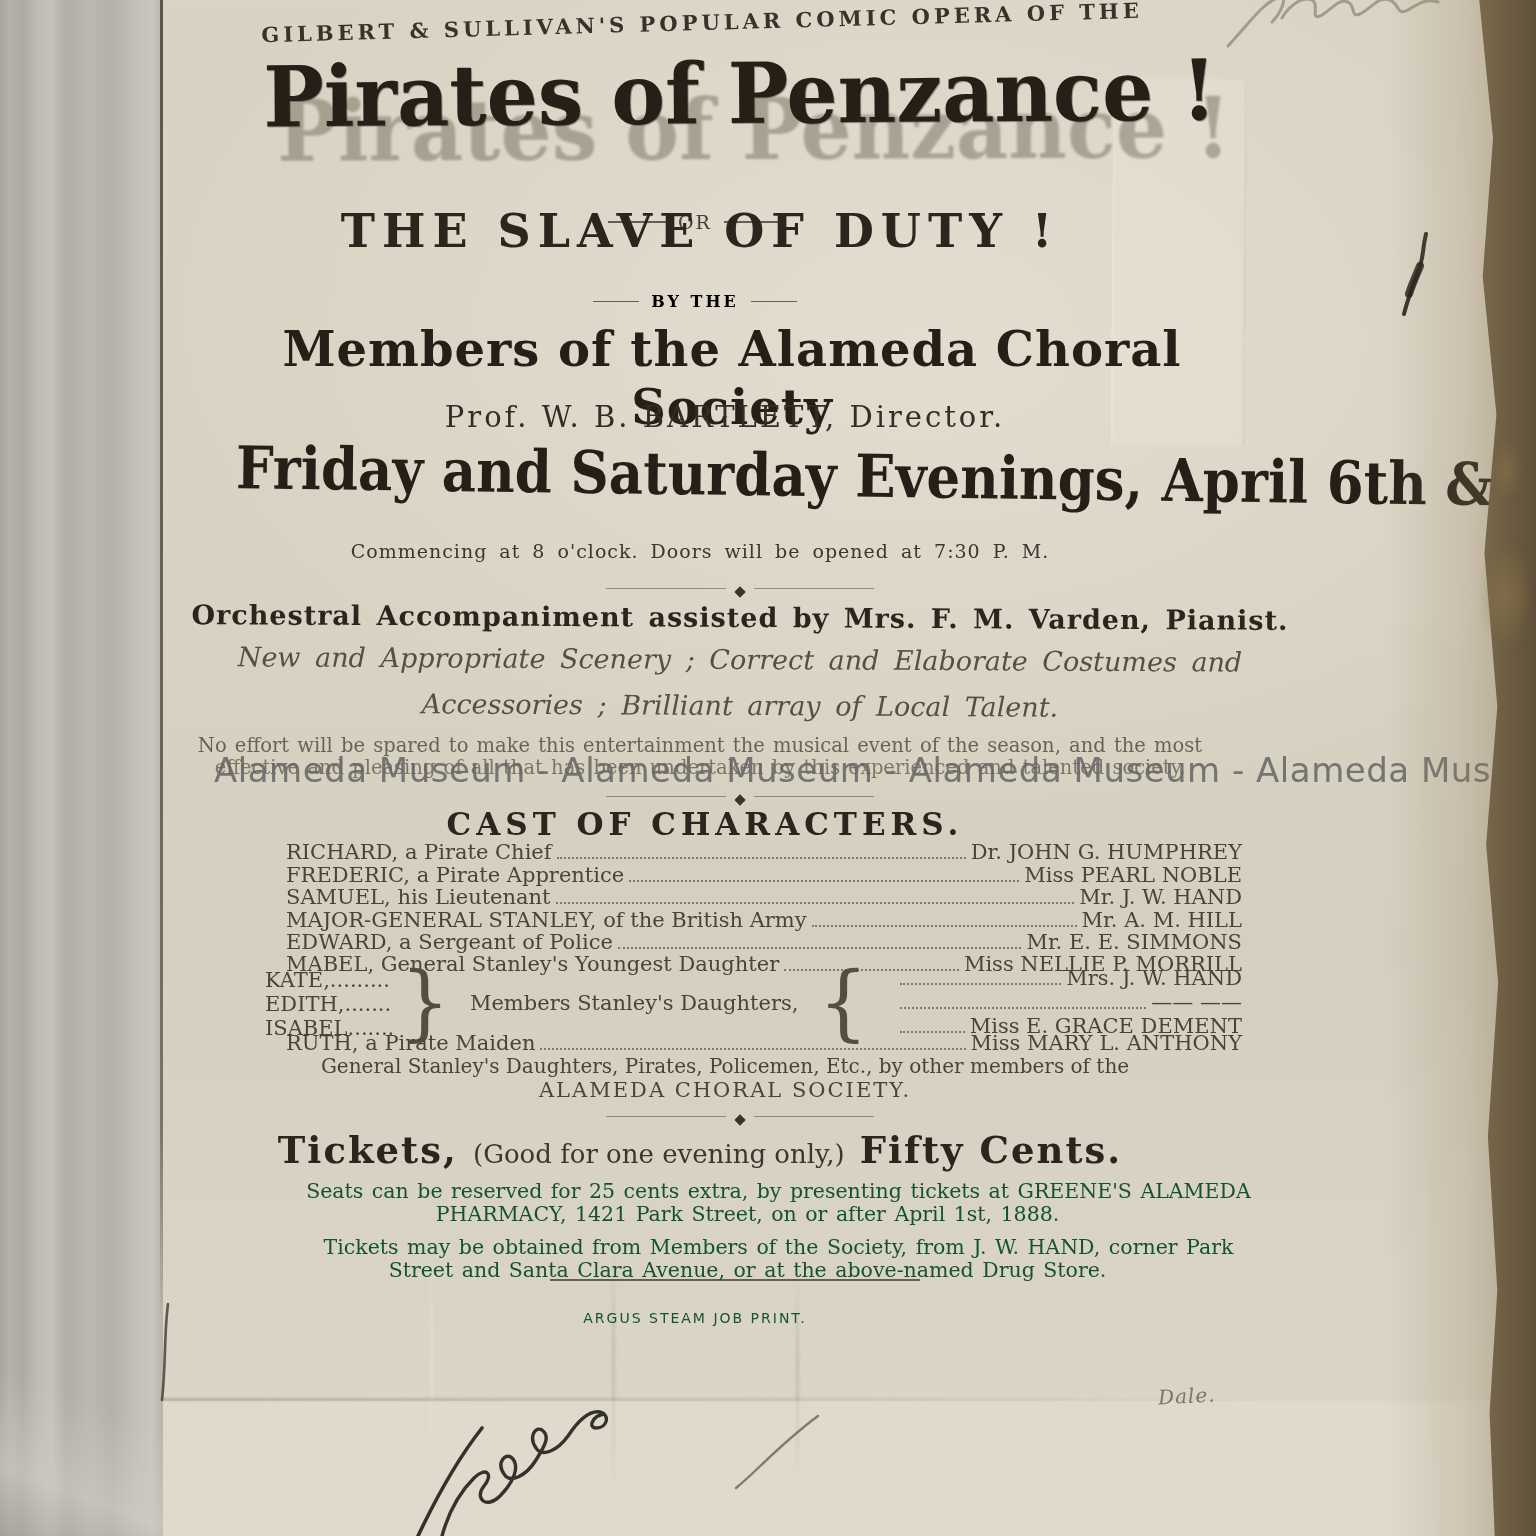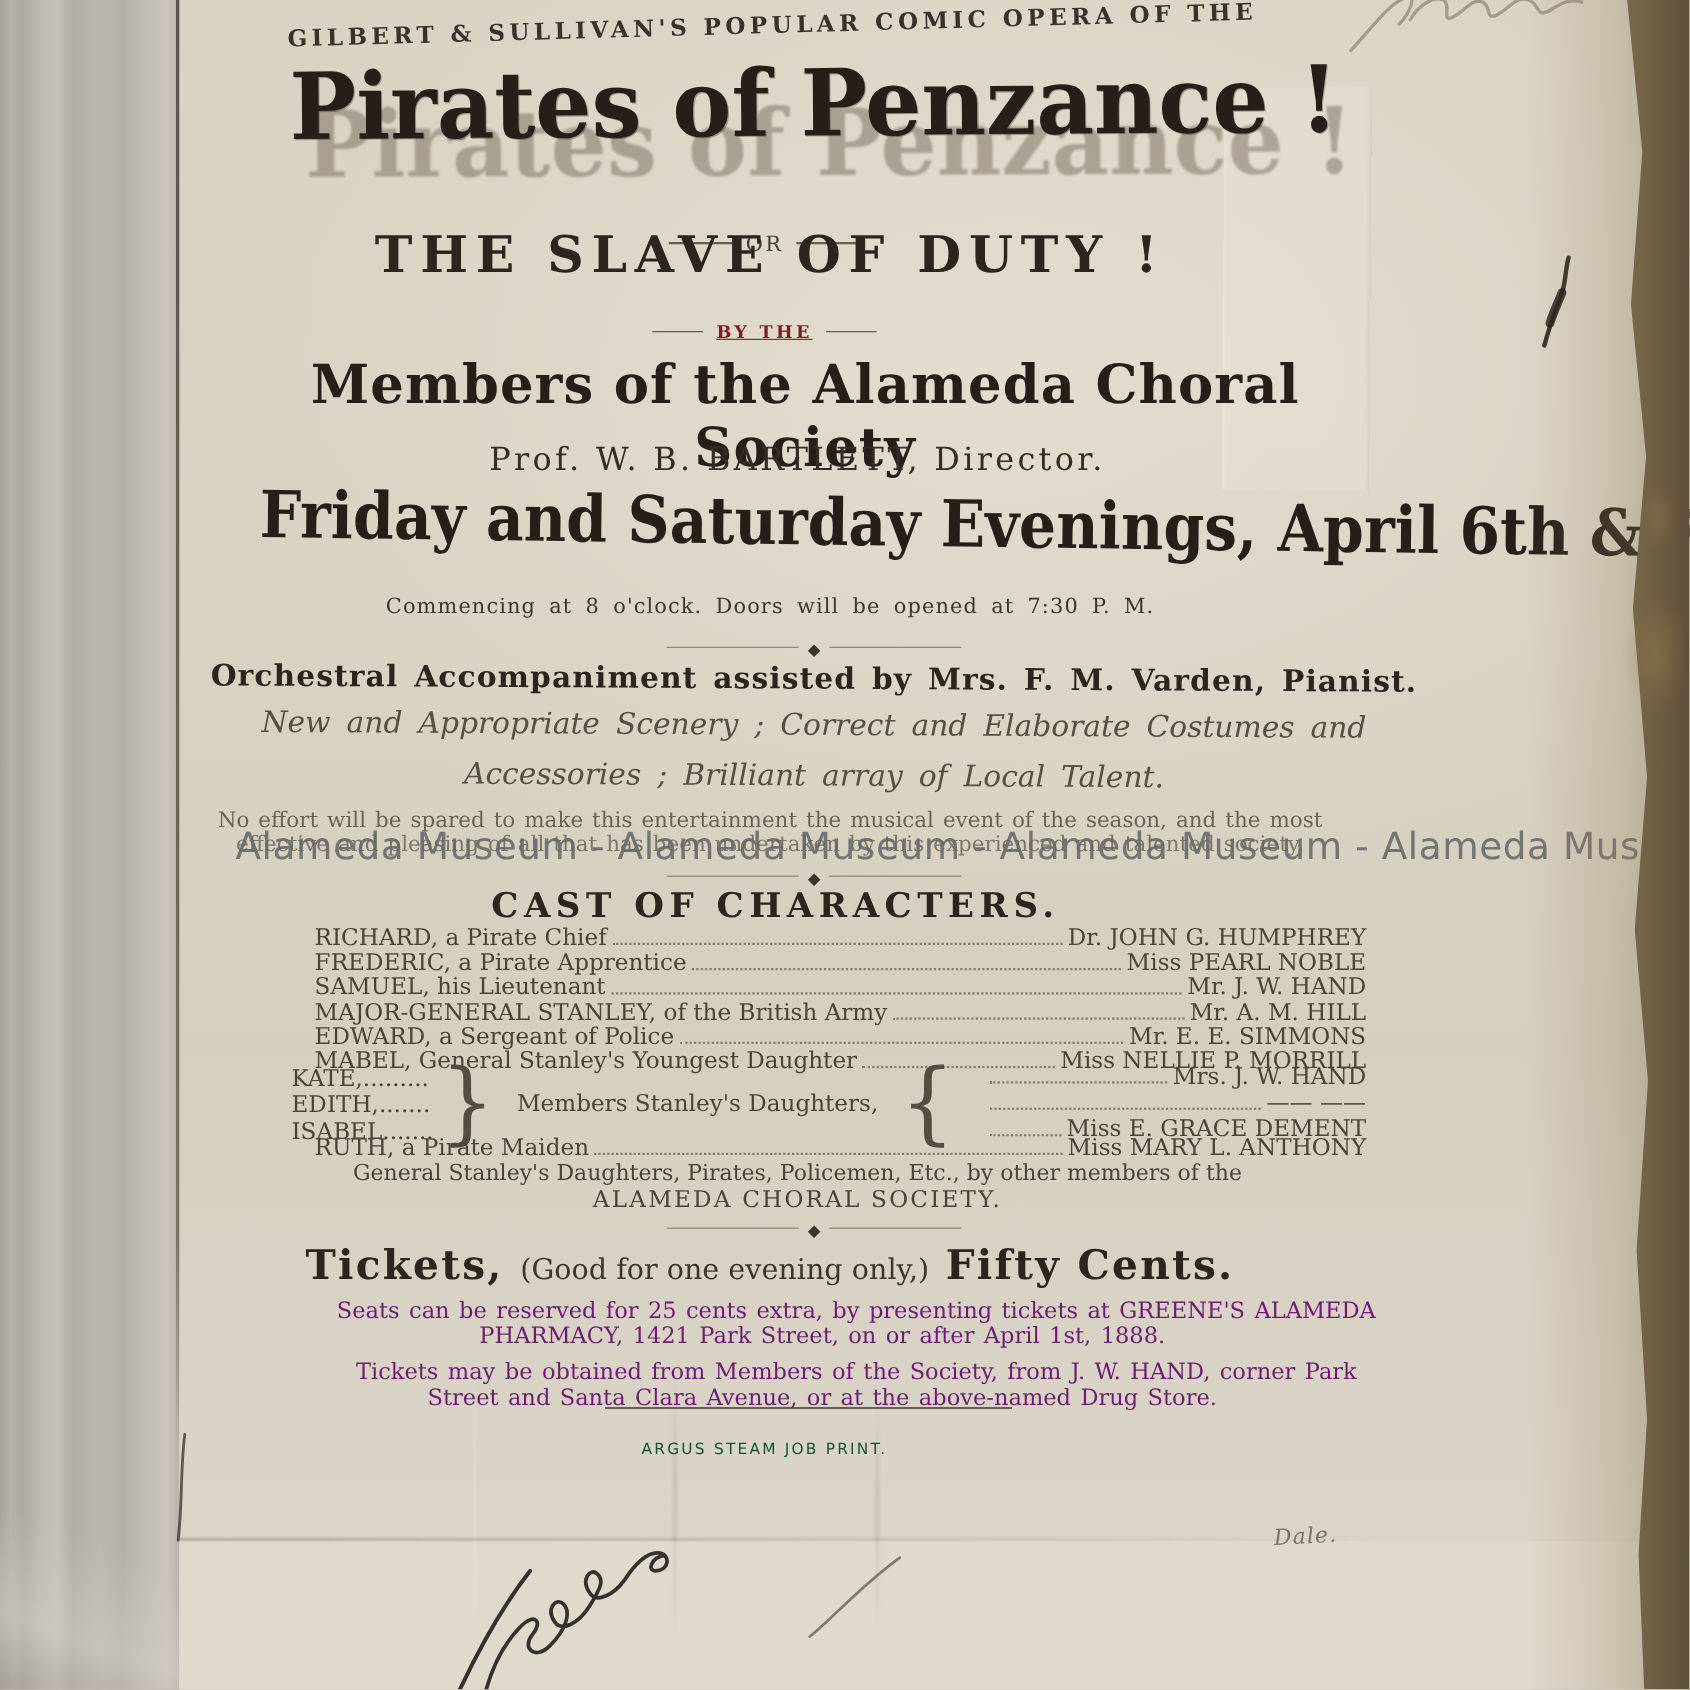--- a/index.html
+++ b/index.html
@@ -55,21 +55,21 @@
   .print-block>div{position:absolute;left:0;right:0;text-align:center;}
   .kicker{top:10px;font-size:21px;font-weight:bold;letter-spacing:4px;color:#38322a;
     transform:translateX(-38px) rotate(-1.6deg);}
   .title-wrap{top:44px;height:120px;}
   .title-main,.title-ghost{position:absolute;left:0;right:0;font-size:84px;font-weight:bold;white-space:nowrap;}
   .title-main{color:#251f18;transform:scaleX(.96) rotate(-.4deg);text-shadow:1px 1px 0 rgba(37,31,24,.35);}
   .title-ghost{color:rgba(95,86,70,.42);transform:translate(14px,36px) scaleX(.96) rotate(-.2deg);filter:blur(1.2px);}
   .rule-or{top:178px;font-size:19px;letter-spacing:2px;color:#453f35;transform:translateX(-45px);margin-top:33px;}
   .dash-line{display:inline-block;width:58px;border-top:2px solid rgba(69,63,53,.8);vertical-align:middle;margin:0 12px 4px;}
   .slave{top:204px;font-size:46px;font-weight:bold;letter-spacing:7px;color:#2a251d;transform:translateX(-40px);}
-  .bythe{top:292px;font-size:16px;font-weight:bold;letter-spacing:3px;color:#7f1d1d;transform:translateX(-45px);text-decoration:underline;}
+  .bythe{top:292px;font-size:16px;font-weight:bold;letter-spacing:3px;color:#000000;transform:translateX(-45px);}
   .bythe .dash-line{width:46px;border-top-width:1.5px;margin-bottom:3px;}
   .members{top:320px;font-size:49px;font-weight:bold;letter-spacing:1px;color:#251f18;transform:translateX(-8px) scaleX(.98);}
   .prof{top:400px;font-size:29px;letter-spacing:3px;color:#332d25;transform:translateX(-15px);}
   .friday{top:440px;font-size:59px;font-weight:bold;color:#251f18;transform:scaleX(.9) rotate(.7deg);white-space:nowrap;}
   .commencing{top:540px;font-size:19px;letter-spacing:1px;word-spacing:5px;color:#3c362d;transform:translateX(-40px);}
   .divider{height:16px;}
   .div1{top:580px;}  .div2{top:788px;}  .div3{top:1108px;}
   .divider .line{display:inline-block;width:120px;border-top:1px solid rgba(80,72,60,.55);vertical-align:middle;margin:0 8px 4px;}
   .divider .dia{font-size:15px;color:#3a342b;vertical-align:middle;}
   .orchestral{top:602px;font-size:27px;font-weight:bold;letter-spacing:1px;word-spacing:4px;color:#2a251d;transform:rotate(.3deg);}
@@ -89,21 +89,21 @@
   .brace-names{display:flex;flex-direction:column;justify-content:space-between;font-size:21px;text-align:left;}
   .brace-glyph{font-size:78px;line-height:70px;color:#554d3f;transform:scaleY(1.05);padding:0 6px;font-weight:400;}
   .brace-label{font-size:21px;align-self:center;padding:0 14px;white-space:nowrap;}
   .brace-right{flex:1;display:flex;flex-direction:column;justify-content:space-between;}
   .brace-right .cast-row{height:22px;}
   .ensemble1{top:1054px;font-size:20px;color:#4b4336;transform:translateX(-15px);}
   .ensemble2{top:1078px;font-size:21px;letter-spacing:2px;color:#4b4336;transform:translateX(-15px);}
   .tickets-line{top:1128px;white-space:nowrap;transform:translateX(-40px);}
   .tickets-line .slab{font-size:37px;font-weight:bold;letter-spacing:2px;color:#2a251d;}
   .tickets-line .mid{font-size:26px;color:#3c362d;padding:0 10px;}
-  .para{text-align:left;font-size:20.5px;line-height:23px;color:#701a75;padding:0 40px 0 55px;text-indent:62px;word-spacing:2px;}
+  .para{text-align:left;font-size:20.5px;line-height:23px;color:#14532d;padding:0 40px 0 55px;text-indent:62px;word-spacing:2px;}
   .para1{top:1180px;} .para2{top:1236px;}
   .print-rule{top:1266px;}
   .print-rule span{display:inline-block;width:370px;border-top:2px solid rgba(62,56,46,.75);transform:translateX(-5px);}
   .argus{top:1310px;font-family:"DejaVu Sans",sans-serif;font-size:14px;font-weight:normal;letter-spacing:2px;color:#14532d;transform:translateX(-45px);}
   
   .watermark{position:absolute;left:214px;top:750px;z-index:6;white-space:nowrap;
     font-family:"DejaVu Sans",sans-serif;font-size:34px;color:rgba(102,102,102,.88);letter-spacing:.5px;}
   
   .hand{position:absolute;z-index:7;}
   .note-right{left:1158px;top:1384px;font-style:italic;font-size:20px;color:#7b7463;transform:rotate(-3deg);letter-spacing:1px;}

